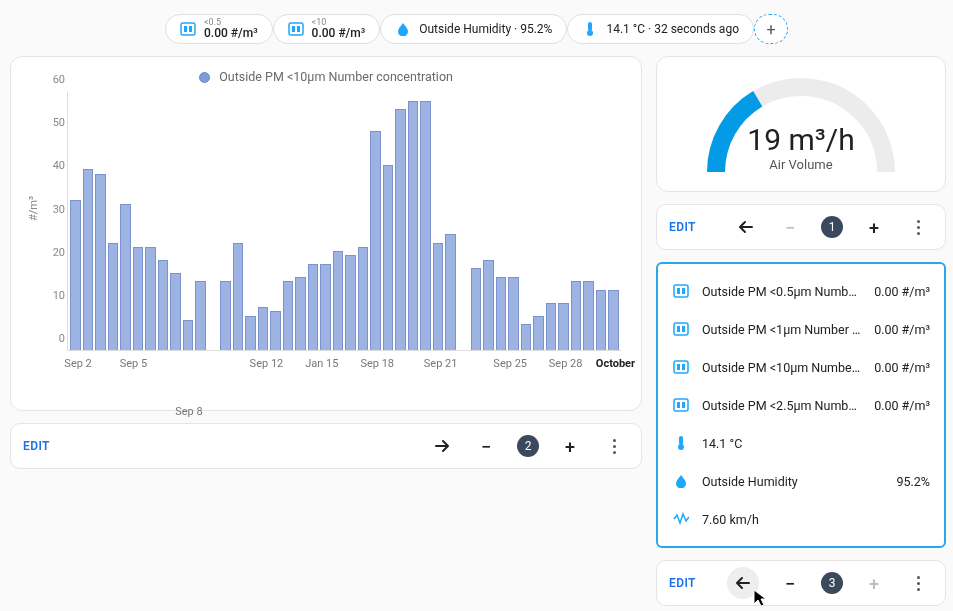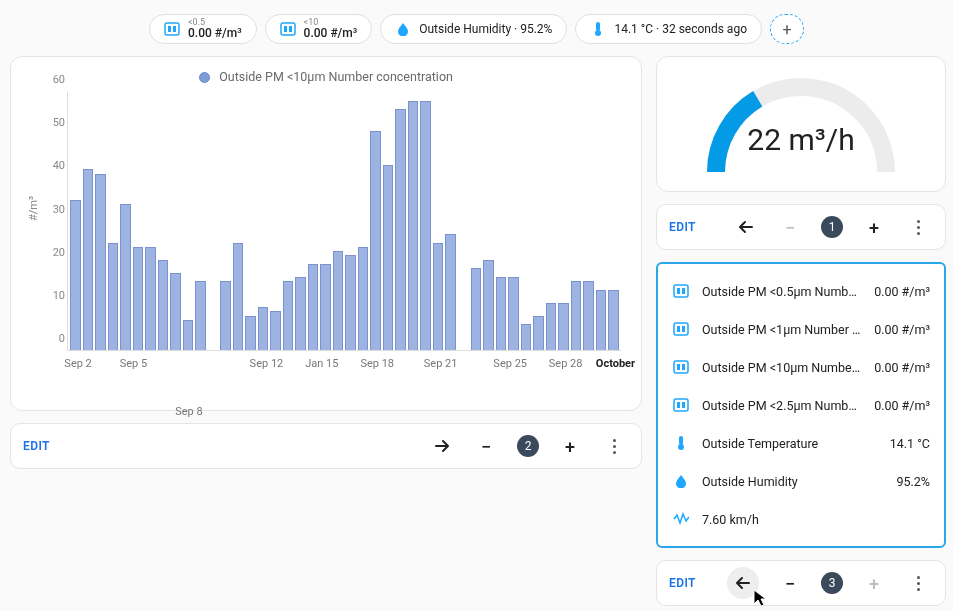--- a/index.html
+++ b/index.html
@@ -9,21 +9,21 @@
     font-size: 13px;
     color: #212121;
     width: 953px;
     height: 611px;
     overflow: hidden;
   }
 
   
   .chips {
     display: flex;
-    gap: 8px;
+    gap: 0;
     justify-content: center;
     padding: 14px 0 12px;
   }
   .chip {
     background: #fff;
     border: 1px solid #e0e0e0;
     border-radius: 18px;
     height: 30px;
     display: flex;
     align-items: center;
@@ -296,21 +296,22 @@
   </div>
 
   <div class="col">
     <div class="card gauge-card">
       <div class="gauge-wrap">
         <svg class="gauge-svg" viewBox="0 0 210 110">
           <path d="M 20 100 A 85 85 0 0 1 190 100" stroke="#ececec" stroke-width="18" fill="none"></path>
           <path id="gauge-fg" d="M 20 99.99999999999999 A 85 85 0 0 1 61.73147966121847 26.836927704664774" stroke="#039be5" stroke-width="18" fill="none" stroke-linecap="butt"></path>
         </svg>
         <div class="gauge-txt">
-          <div class="gauge-val">22 m³/h</div>
+          <div class="gauge-val">19 m³/h</div>
+          <div class="gauge-lbl">Air Volume</div>
         </div>
       </div>
     </div>
 
     <div class="controls">
       <span class="edit-lnk">EDIT</span>
       <div class="ctrl-group">
         <span class="ctrl-btn">
           <svg width="20" height="20">
               <path d="M16 10 H5 M9 5 L4 10 L9 15" stroke="#212121" stroke-width="2" fill="none" stroke-linecap="round" stroke-linejoin="round"></path>
@@ -374,21 +375,20 @@
           <span class="s-name">Outside PM &lt;2.5µm Number co…</span>
           <span class="s-val">0.00 #/m³</span>
         </div>
         <div class="sensor-row">
           <span class="s-ico">
             <svg width="12" height="16">
               <rect x="4" y="1" width="4" height="9" rx="2" fill="#1ea7fd"></rect>
               <circle cx="6" cy="12" r="3" fill="#1ea7fd"></circle>
             </svg>
           </span>
-          <span class="s-name">Outside Temperature</span>
           <span class="s-val">14.1 °C</span>
         </div>
         <div class="sensor-row">
           <span class="s-ico">
             <svg width="14" height="14">
               <path d="M7 1 C4 5 2 7 2 9.5 A5 5 0 0 0 12 9.5 C12 7 10 5 7 1 Z" fill="#1ea7fd"></path>
             </svg>
           </span>
           <span class="s-name">Outside Humidity</span>
           <span class="s-val">95.2%</span>

